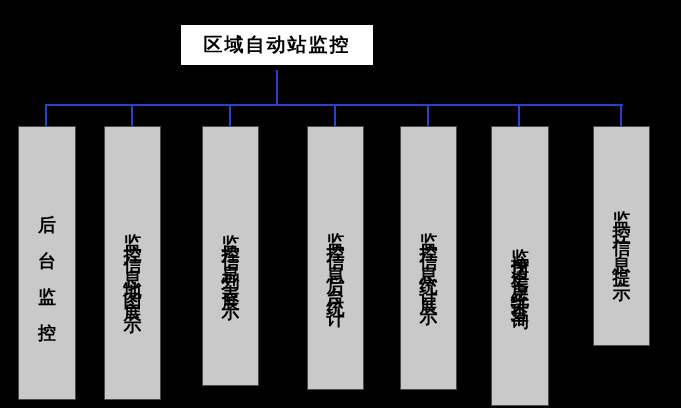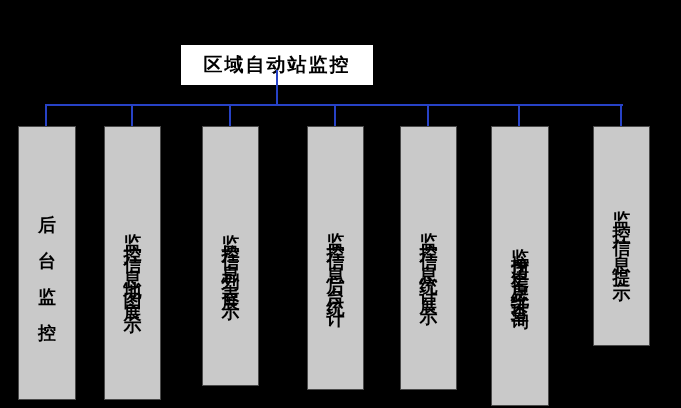--- a/index.html
+++ b/index.html
@@ -12,21 +12,21 @@
     width: 681px;
     height: 408px;
     background: #000000;
     overflow: hidden;
     font-family: "DejaVu Serif", "Liberation Serif", serif;
   }
   
   .root-box {
     position: absolute;
     left: 180px;
-    top: 44px;
+    top: 24px;
     width: 194px;
     height: 42px;
     background: #ffffff;
     border: 1px solid #000000;
     display: flex;
     align-items: center;
     justify-content: center;
     box-sizing: border-box;
   }
   .root-box span {

